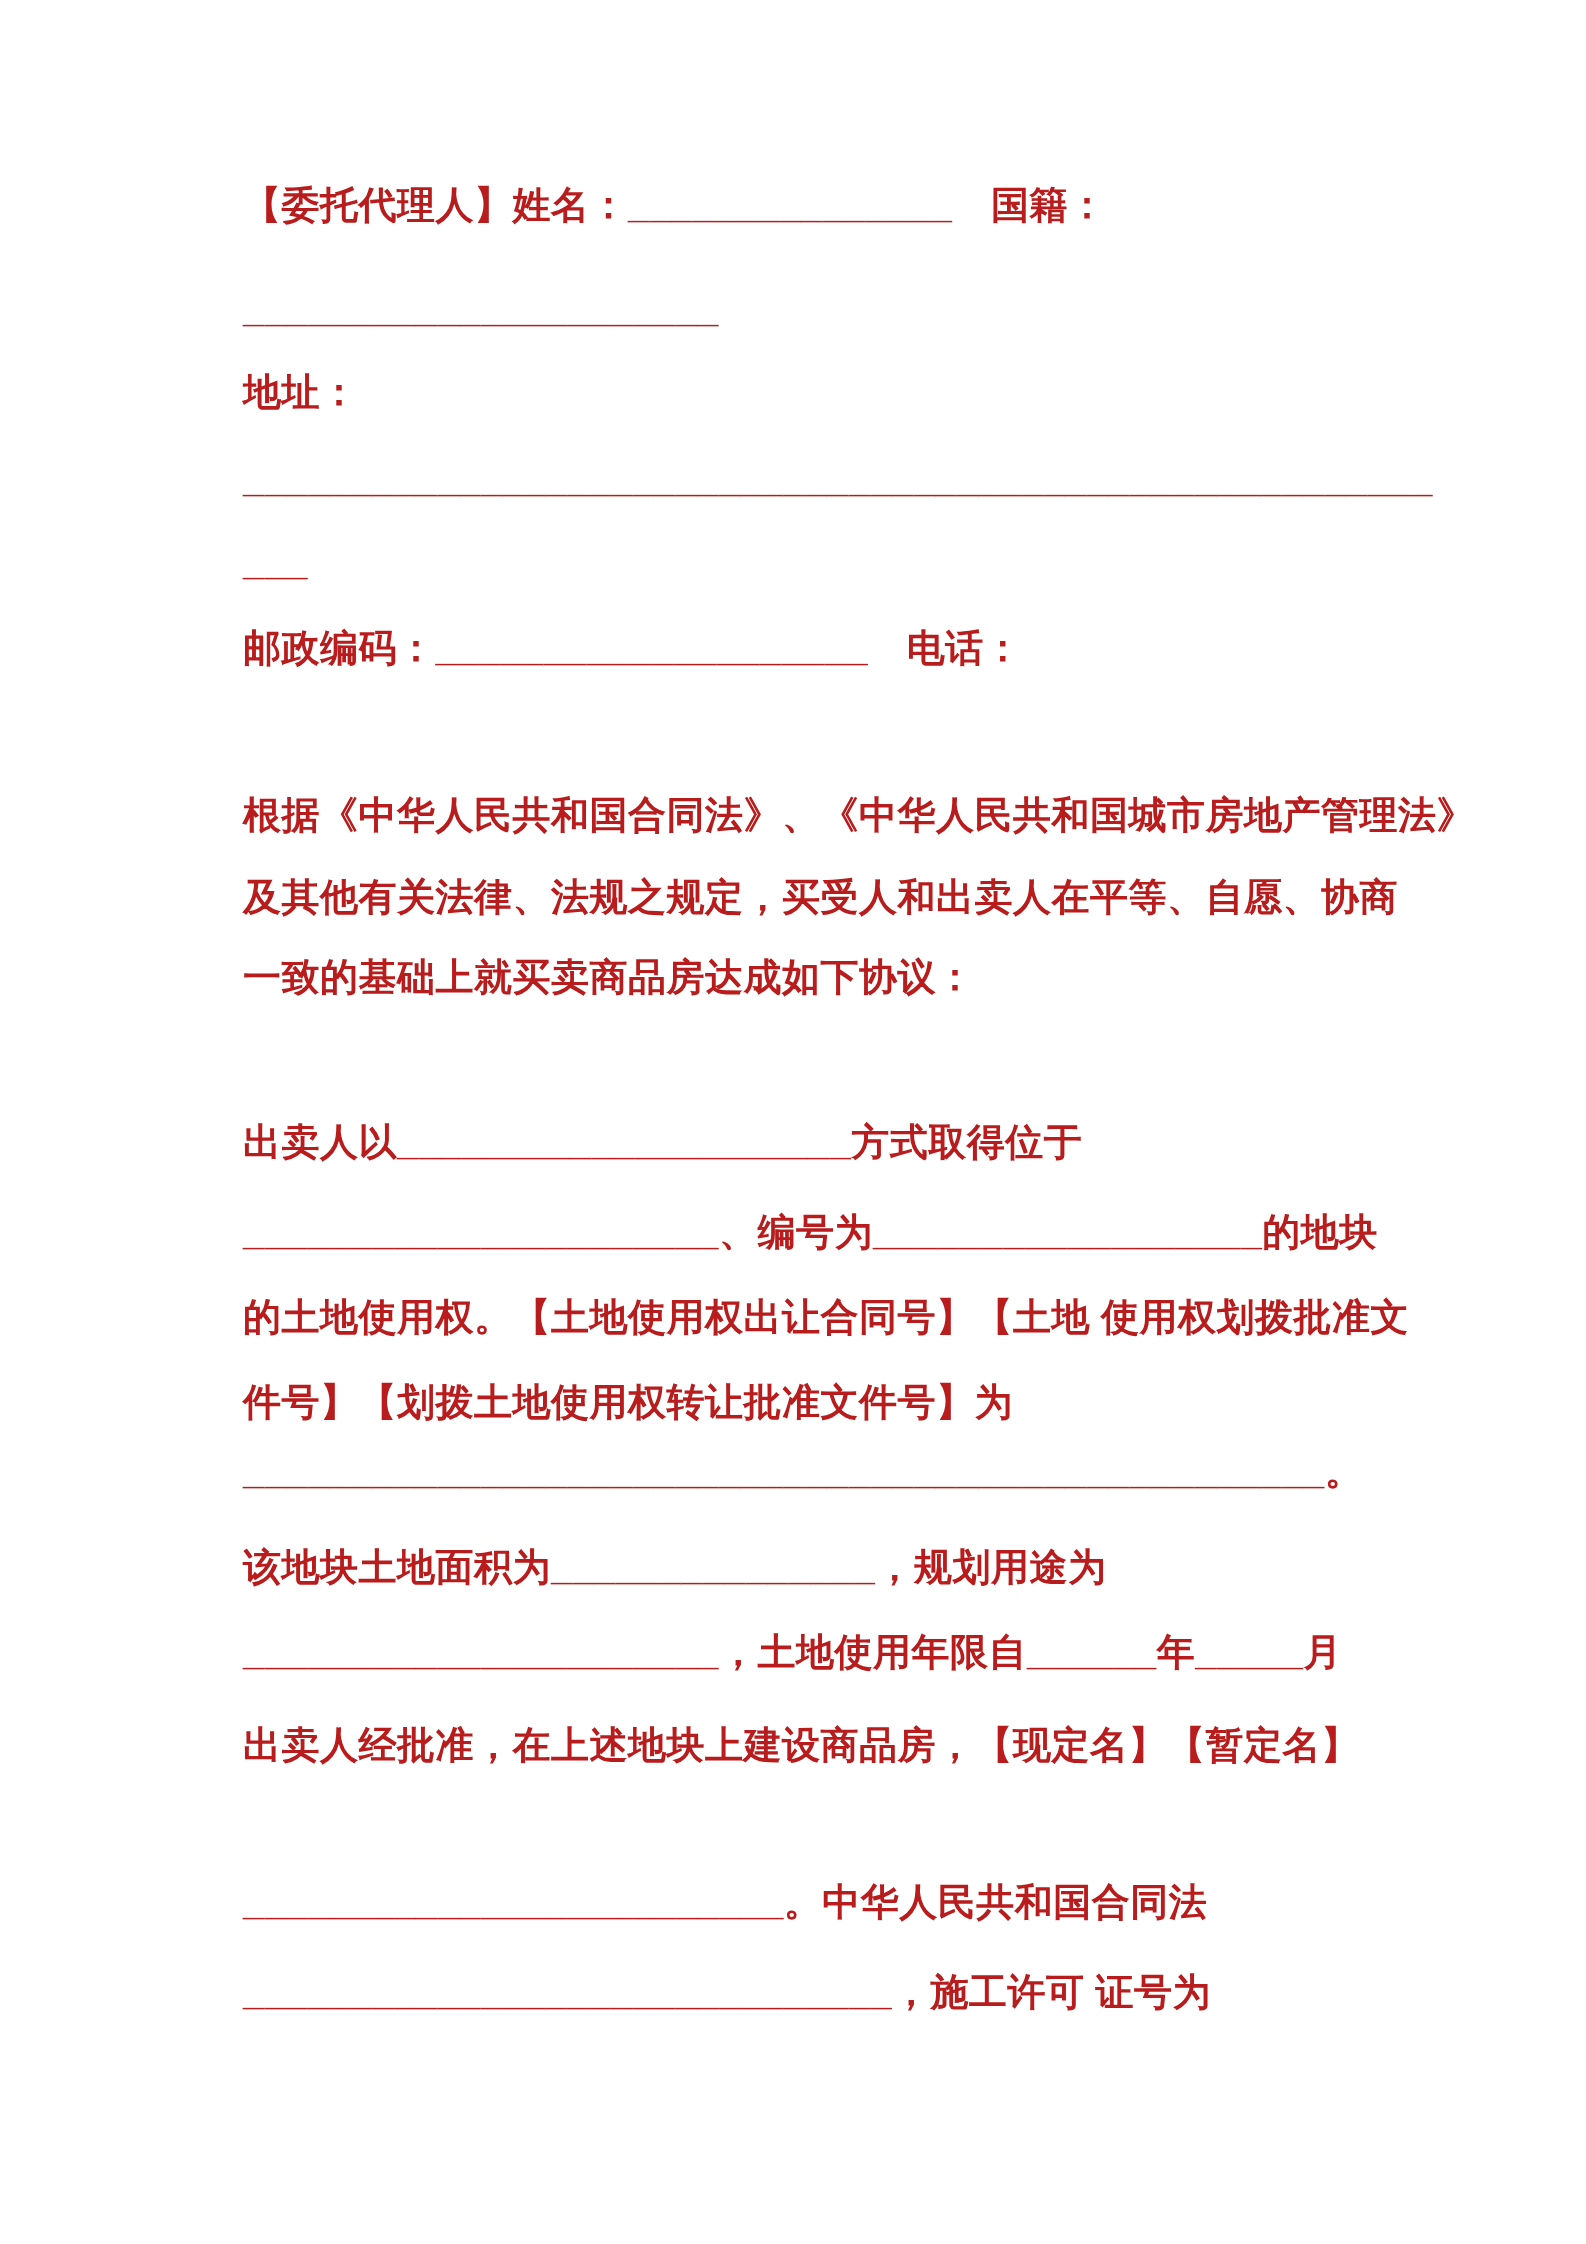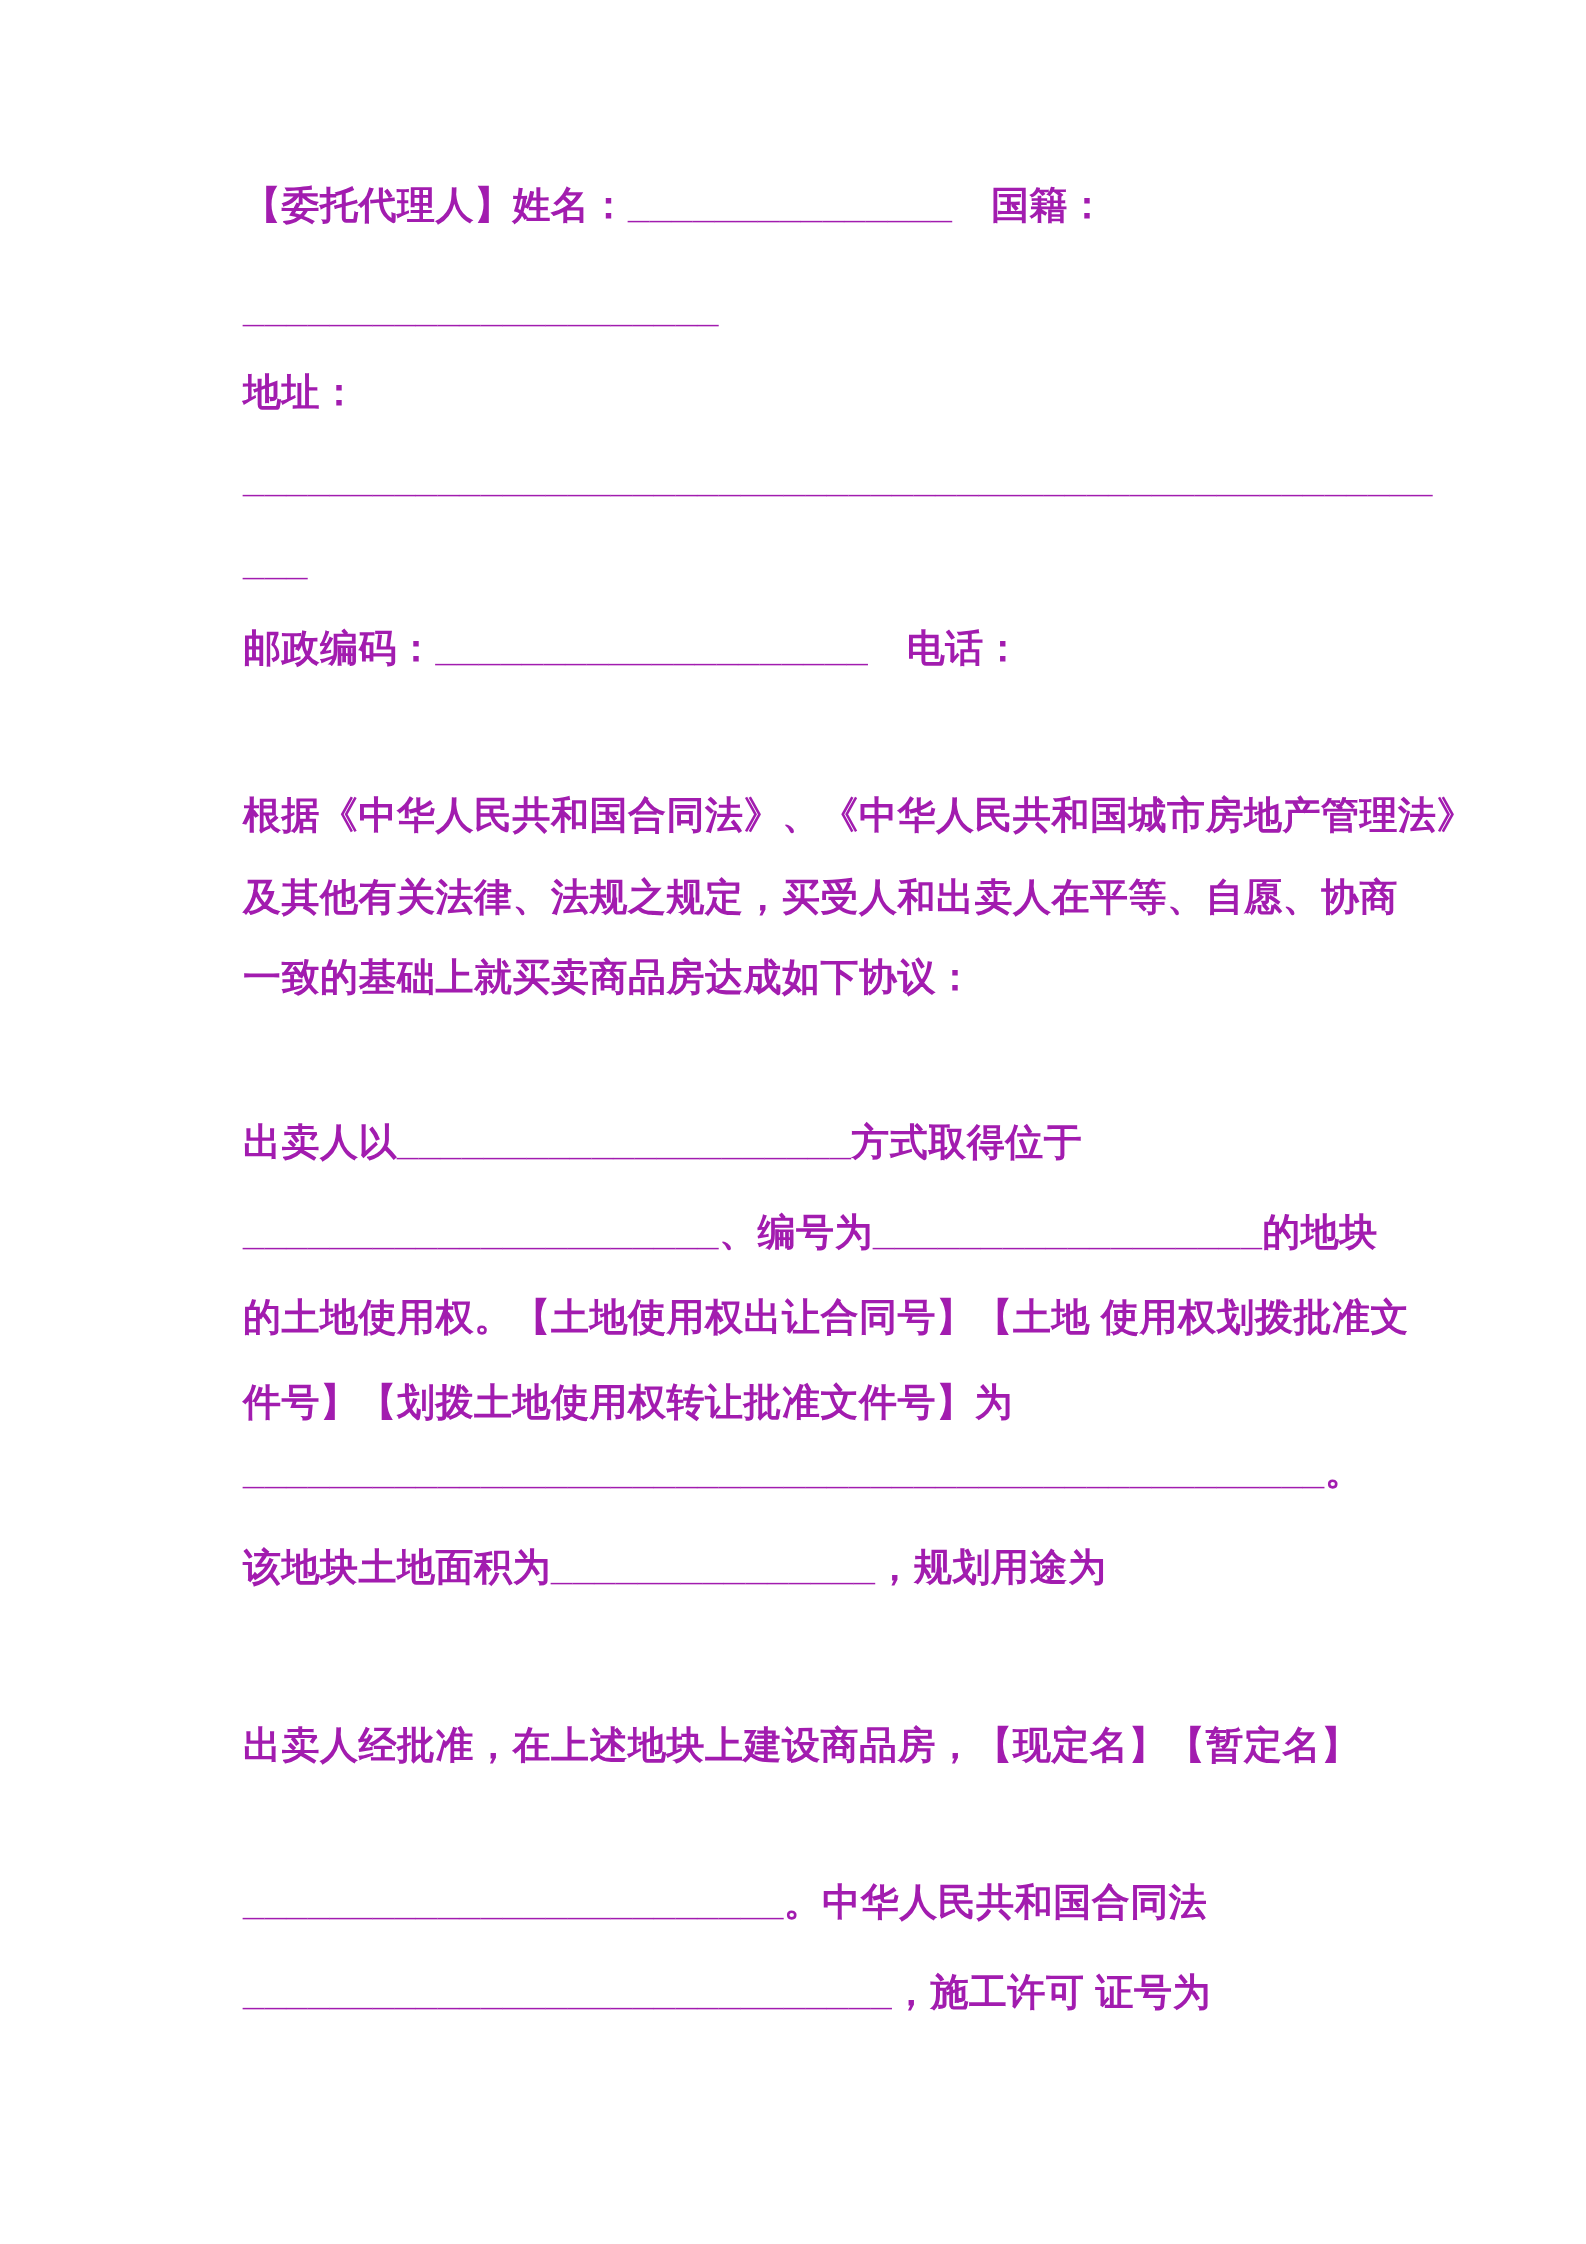--- a/index.html
+++ b/index.html
@@ -15,21 +15,21 @@
     overflow: hidden;
     font-family: "Liberation Sans", "DejaVu Sans", sans-serif;
   }
   .doc-line {
     position: absolute;
     left: 243px;
     right: 120px;
     font-size: 38px;
     font-weight: 700;
     line-height: 48px;
-    color: #a21caf;
+    color: #b91c1c;
     white-space: pre;
     letter-spacing: 0.5px;
   }
 </style>
 </head>
 <body>
 
 <div class="page">
   <div class="doc-line" style="top:181px">【委托代理人】姓名：_______________　国籍：</div>
   <div class="doc-line" style="top:285px">______________________</div>
@@ -39,16 +39,17 @@
   <div class="doc-line" style="top:624px">邮政编码：____________________　电话：</div>
   <div class="doc-line" style="top:791px">根据《中华人民共和国合同法》、《中华人民共和国城市房地产管理法》</div>
   <div class="doc-line" style="top:873px">及其他有关法律、法规之规定，买受人和出卖人在平等、自愿、协商</div>
   <div class="doc-line" style="top:953px">一致的基础上就买卖商品房达成如下协议：</div>
   <div class="doc-line" style="top:1118px">出卖人以_____________________方式取得位于</div>
   <div class="doc-line" style="top:1208px">______________________、编号为__________________的地块</div>
   <div class="doc-line" style="top:1293px">的土地使用权。【土地使用权出让合同号】【土地 使用权划拨批准文</div>
   <div class="doc-line" style="top:1378px">件号】【划拨土地使用权转让批准文件号】为</div>
   <div class="doc-line" style="top:1447px">__________________________________________________。</div>
   <div class="doc-line" style="top:1543px">该地块土地面积为_______________，规划用途为</div>
+  <div class="doc-line" style="top:1628px">______________________，土地使用年限自______年_____月</div>
   <div class="doc-line" style="top:1721px">出卖人经批准，在上述地块上建设商品房，【现定名】【暂定名】</div>
   <div class="doc-line" style="top:1878px">_________________________。中华人民共和国合同法</div>
   <div class="doc-line" style="top:1968px">______________________________，施工许可 证号为</div>
 </div>
 
 </body></html>

